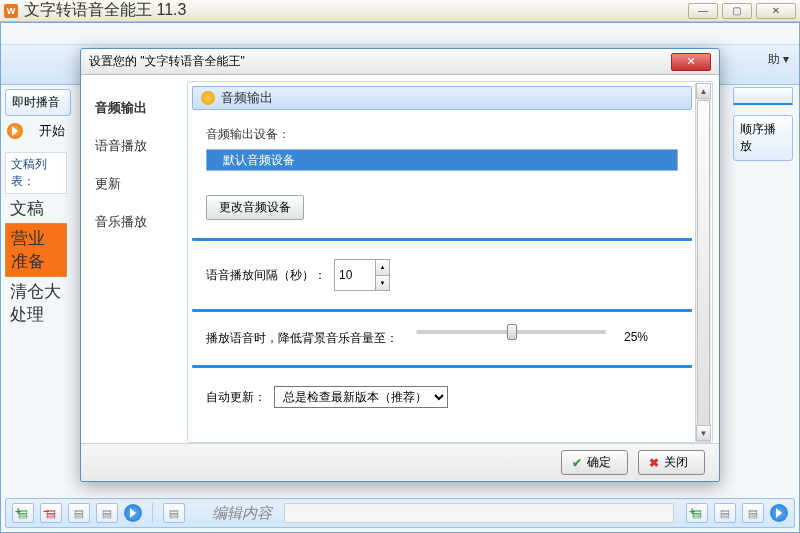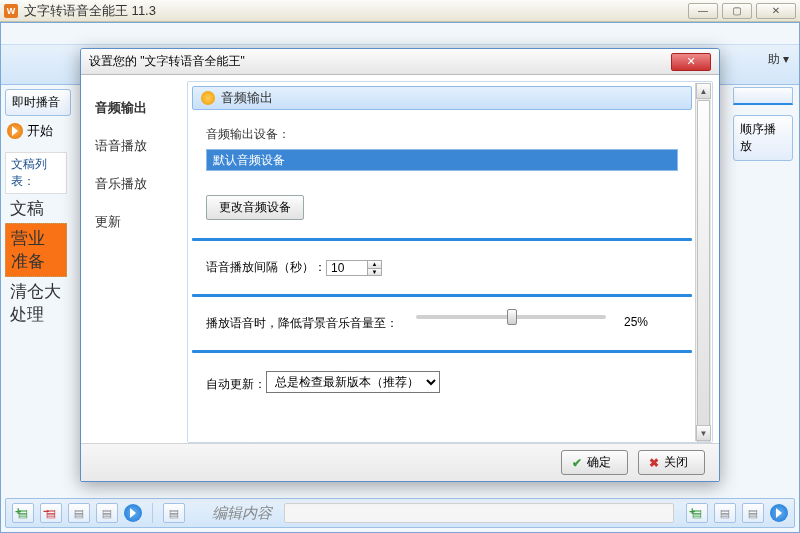--- a/index.html
+++ b/index.html
@@ -1,41 +1,41 @@
 <!DOCTYPE html>
 <html><head>
 <meta charset="utf-8">
 <style>
   * { box-sizing: border-box; margin: 0; padding: 0; font-family: "Microsoft YaHei", SimSun, sans-serif; }
   body { width: 800px; height: 533px; background: #fff; overflow: hidden; position: relative; }
   
   
   .main-titlebar { height: 22px; background: linear-gradient(#fbfbf8, #e8e5d5); display: flex; align-items: center; padding: 0 4px; border-bottom: 1px solid #c5c0a6; }
   .main-titlebar .app-icon { width: 14px; height: 14px; background: #e57820; border-radius: 2px; margin-right: 6px; display: flex; align-items: center; justify-content: center; color: #fff; font-size: 9px; font-weight: bold; }
-  .main-titlebar .title { font-size: 13px; color: #333; }
+  .main-titlebar .title { font-size: 16px; color: #333; }
   .main-titlebar .win-buttons { margin-left: auto; display: flex; gap: 4px; }
   .main-titlebar .win-btn { width: 30px; height: 16px; border: 1px solid #b0aea0; background: linear-gradient(#fdfdfa,#e5e2d2); font-size: 10px; display: flex; align-items: center; justify-content: center; color: #555; border-radius: 2px; cursor: pointer; }
   .main-titlebar .win-btn.close { width: 40px; }
   
   .main-body { position: absolute; top: 22px; left: 0; right: 0; bottom: 0; border: 1px solid #7ba7d6; background: #f2f7fc; }
   
   
   .menubar { height: 22px; border-bottom: 1px solid #c9ddf3; }
   
   
   .topbar { height: 40px; background: linear-gradient(#e7f1fb,#d2e6f9); border-bottom: 1px solid #9ec1e8; position: relative; }
   .clock { position: absolute; left: 50%; top: 2px; transform: translateX(-50%); font-size: 26px; color: rgba(80,100,120,0.25); font-family: "Courier New", monospace; letter-spacing: 2px; }
   
   .right-help { position: absolute; right: 10px; top: 6px; font-size: 12px; color: #333; }
   
   .content { position: absolute; top: 62px; left: 0; right: 0; bottom: 4px; display: flex; }
   
   .left-col { width: 70px; padding: 4px 4px; }
   .tab-btn { background: linear-gradient(#fefefe,#e6eefb); border: 1px solid #9ec1e8; border-radius: 3px; font-size: 12px; padding: 4px 6px; margin-bottom: 4px; display: block; width: 66px; text-align: left; }
-  .start-row { display: flex; align-items: center; gap: 4px; font-size: 13px; margin: 6px 2px 12px; }
+  .start-row { display: flex; align-items: center; gap: 16px; font-size: 13px; margin: 6px 2px 12px; }
   .play-icon { width: 16px; height: 16px; border-radius: 50%; background: radial-gradient(#ffb050,#e07000); position: relative; }
   .play-icon::after { content: ""; position: absolute; left: 5px; top: 3px; border-left: 6px solid #fff; border-top: 5px solid transparent; border-bottom: 5px solid transparent; }
   .list-header { background: #fff; border: 1px solid #ddd; font-size: 12px; padding: 3px 5px; color: #1a4e8a; }
   .list-item { font-size: 17px; padding: 3px 5px; color: #333; }
   .list-item.sel { background: #f97316; border: 1px dotted #b8a870; }
   
   .right-col { position: absolute; right: 6px; top: 92px; width: 60px; }
   .adv-play { background: linear-gradient(#fdfdfd,#e2edfb); border: 1px solid #9ec1e8; border-radius: 3px; font-size: 12px; padding: 5px 6px; }
   
   
@@ -57,28 +57,28 @@
   .dlg-nav-item { font-size: 13px; color: #333; padding: 10px 14px; cursor: pointer; }
   .dlg-nav-item.active { font-weight: bold; }
   
   .dlg-main { flex: 1; margin: 6px 6px 0 0; border: 1px solid #c8d9ee; border-radius: 2px; overflow-y: auto; background: #fff; position: relative; }
   .dlg-main-inner { padding: 0; }
   .section-header { background: linear-gradient(#e3f0fd,#c8e0f9); border: 1px solid #8fb9e6; border-radius: 2px; margin: 4px 4px 6px; height: 24px; display: flex; align-items: center; padding: 0 8px; font-size: 13px; color: #333; }
   .section-header .sh-icon { width: 14px; height: 14px; margin-right: 6px; background: radial-gradient(#fc5,#e90); border-radius: 50%; }
   
   .field-block { padding: 10px 18px 14px; font-size: 12px; color: #333; }
   .field-block .label { margin-bottom: 6px; display: block; }
-  .dev-input { width: 100%; max-width: 480px; border: 1px solid #8fb9e6; height: 22px; padding: 2px 6px; font-size: 12px; background: #3b87d6; color: #fff; }
+  .dev-input { width: 100%; max-width: 480px; border: 1px solid #8fb9e6; height: 22px; padding: 2px 16px; font-size: 12px; background: #3b87d6; color: #fff; }
   .dev-input::selection { background: #fff; color: #3b87d6; }
   .chg-btn { margin-top: 24px; border: 1px solid #9aa; background: linear-gradient(#fdfdfd,#e2e2e2); font-size: 12px; padding: 3px 12px; border-radius: 2px; cursor: pointer; }
   
   .divider { height: 3px; background: #2a8ae2; margin: 4px 4px; border-radius: 1px; }
   
-  .row-inline { display: flex; align-items: flex-end; gap: 0; padding: 14px 18px; font-size: 12px; flex-wrap: wrap; }
-  .spin { display: inline-flex; align-items: stretch; border: 1px solid #aaa; border-radius: 0; overflow: hidden; height: 16px; }
+  .row-inline { display: flex; align-items: center; gap: 8px; padding: 14px 18px; font-size: 12px; flex-wrap: wrap; }
+  .spin { display: inline-flex; align-items: stretch; border: 1px solid #aaa; border-radius: 0; overflow: hidden; height: 32px; }
   .spin input { width: 40px; border: none; font-size: 12px; padding: 0 4px; outline: none; }
   .spin .spins { width: 14px; display: flex; flex-direction: column; border-left: 1px solid #aaa; }
   .spin .spins div { flex: 1; font-size: 6px; display: flex; align-items: center; justify-content: center; background: linear-gradient(#fdfdfd,#e2e2e2); cursor: pointer; }
   .spin .spins div:first-child { border-bottom: 1px solid #aaa; }
   
   .slider-row { display: flex; align-items: flex-start; gap: 10px; padding: 14px 18px; font-size: 12px; }
   .slider-track { flex: 0 0 190px; height: 4px; background: #d0d0d0; border-radius: 2px; position: relative; margin: 0 8px; }
   .slider-thumb { position: absolute; top: -6px; width: 10px; height: 16px; background: linear-gradient(#fdfdfd,#cfcfcf); border: 1px solid #888; border-radius: 2px; }
   
   select.auto-update { border: 1px solid #777; font-size: 12px; padding: 2px 4px; height: 22px; background: #fff; }
@@ -171,22 +171,22 @@
 
 <div class="dialog">
   <div class="dlg-title">
     <span>设置您的 "文字转语音全能王"</span>
     <div class="dlg-close">✕</div>
   </div>
   <div class="dlg-body">
     <div class="dlg-nav">
       <div class="dlg-nav-item active">音频输出</div>
       <div class="dlg-nav-item">语音播放</div>
+      <div class="dlg-nav-item">更新</div>
       <div class="dlg-nav-item">音乐播放</div>
-      <div class="dlg-nav-item">更新</div>
     </div>
     <div class="dlg-main">
       <div class="dlg-main-inner" style="margin-right:16px;">
         <div class="section-header">
           <span class="sh-icon"></span>
           <span>音频输出</span>
         </div>
         <div class="field-block">
           <span class="label">音频输出设备：</span>
           <input class="dev-input" readonly="" value="默认音频设备" style="">

